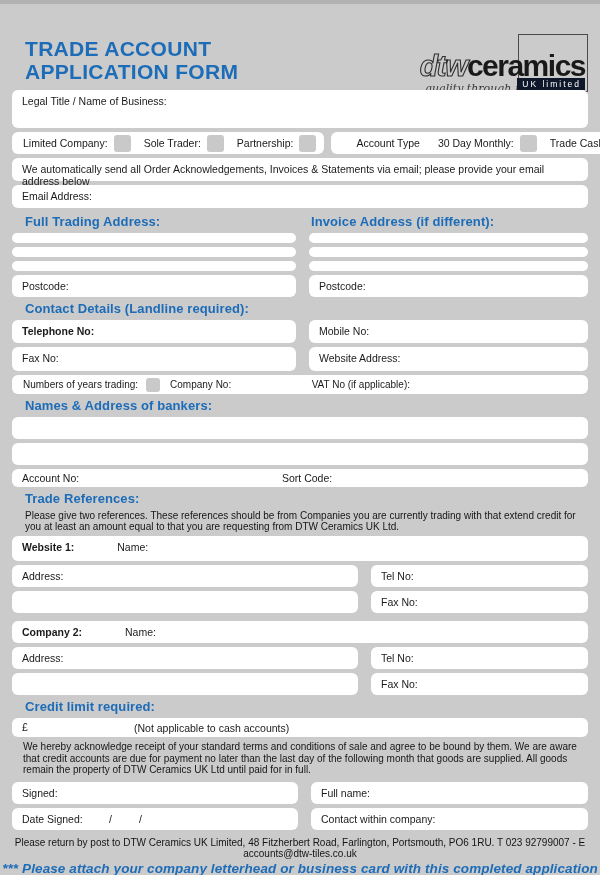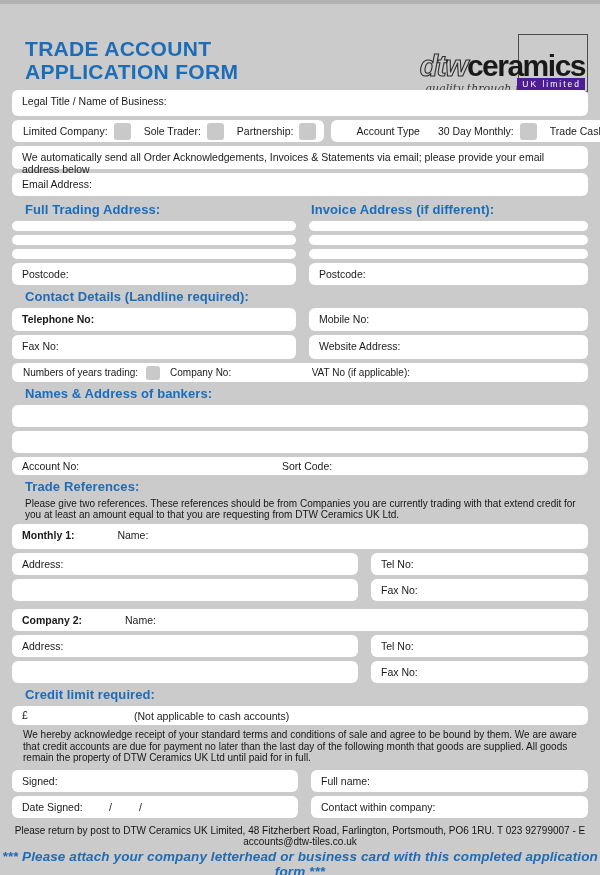--- a/index.html
+++ b/index.html
@@ -22,35 +22,35 @@
   .title{
     position:absolute;left:25px;top:34px;
     color:var(--accent);font-weight:bold;font-size:21px;line-height:1.08;letter-spacing:.3px;
   }
   .logo{position:absolute;right:12px;top:28px;width:185px;height:64px;}
   .logo-frame{position:absolute;right:0;top:2px;width:70px;height:58px;border:1.5px solid #4a4a4a;background:transparent;}
   .logo-text{position:absolute;right:3px;bottom:15px;white-space:nowrap;font-size:30px;font-weight:bold;letter-spacing:-1.5px;line-height:1;}
   .logo-dtw{font-style:italic;color:#8a8a8a;-webkit-text-stroke:1.1px #2e2e2e;color:rgba(200,200,200,.25);}
   .logo-cer{color:#191919;}
   .logo-tag{position:absolute;left:22px;bottom:1px;font-family:"DejaVu Serif", serif;font-style:italic;font-size:11px;color:#3a3a3a;white-space:nowrap;}
-  .logo-badge{position:absolute;right:3px;bottom:6px;background:#4c1d95;color:#fff;font-size:8.5px;letter-spacing:2px;padding:2px 4px 2px 5px;line-height:1;}
+  .logo-badge{position:absolute;right:3px;bottom:6px;background:#0f172a;color:#fff;font-size:8.5px;letter-spacing:2px;padding:2px 4px 2px 5px;line-height:1;}
   
   .field{
     background:#fff;border-radius:6px;
     margin:0 12px 4px;
     padding:5px 10px;
     font-size:10.5px;color:var(--ink);
     position:relative;
   }
   .cols{display:flex;gap:13px;margin:0 12px 4px;}
   .cols .field{margin:0;flex:1;}
   .col-l{width:284px;flex:0 0 284px;display:flex;flex-direction:column;gap:4px;}
   .col-r{flex:1;display:flex;flex-direction:column;gap:4px;}
   .ref-l{width:346px;flex:0 0 346px;}
-  .h26{height:26px}.h25{height:25px}.h24{height:24px}.h23{height:23px}.h22{height:22px}.h19{height:19px;padding-top:3px}.h18{height:18px;padding-top:3px}
+  .h26{height:38px}.h25{height:25px}.h24{height:24px}.h23{height:23px}.h22{height:22px}.h19{height:19px;padding-top:3px}.h18{height:18px;padding-top:3px}
   .section-h{color:var(--accent);font-weight:bold;font-size:13px;margin:2px 12px 4px 25px;letter-spacing:.1px;}
   .chk{display:inline-block;width:16px;height:16px;background:var(--chk);border-radius:3px;flex:0 0 16px;}
   .note{font-size:10px;line-height:1.12;margin:0 14px 4px 25px;color:#161616;}
   .terms{font-size:10px;line-height:1.15;margin:4px 14px 6px 23px;color:#161616;}
   
   .type-row{display:flex;gap:7px;margin:0 12px 4px;height:22px;}
   .type-box{background:#fff;border-radius:6px;display:flex;align-items:center;font-size:10.5px;}
   .type-left{flex:0 0 256px;padding:0 8px 0 11px;}
   .type-right{flex:1;padding:0 8px 0 25px;}
   .type-box .lbl{margin-right:6px;white-space:nowrap;}
@@ -170,21 +170,21 @@
 <div class="field h22"></div>
 <div class="field h18 acct-row">
   <span>Account No:</span>
   <span class="sort-lbl">Sort Code:</span>
 </div>
 
 <div class="section-h" style="margin-top:4px;">Trade References:</div>
 <p class="note">Please give two references.  These references should be from Companies you are currently trading with that extend credit for you at least an amount equal to that you are requesting from DTW Ceramics UK Ltd.</p>
 
 <div class="field h25">
-  <span class="bold">Monthly  1:</span>
+  <span class="bold">Website  1:</span>
   <span class="name-lbl">Name:</span>
 </div>
 <div class="cols">
   <div class="field h22 ref-l" style="flex:0 0 346px;">
     <span>Address:</span>
   </div>
   <div class="field h22">
     <span>Tel No:</span>
   </div>
 </div>

